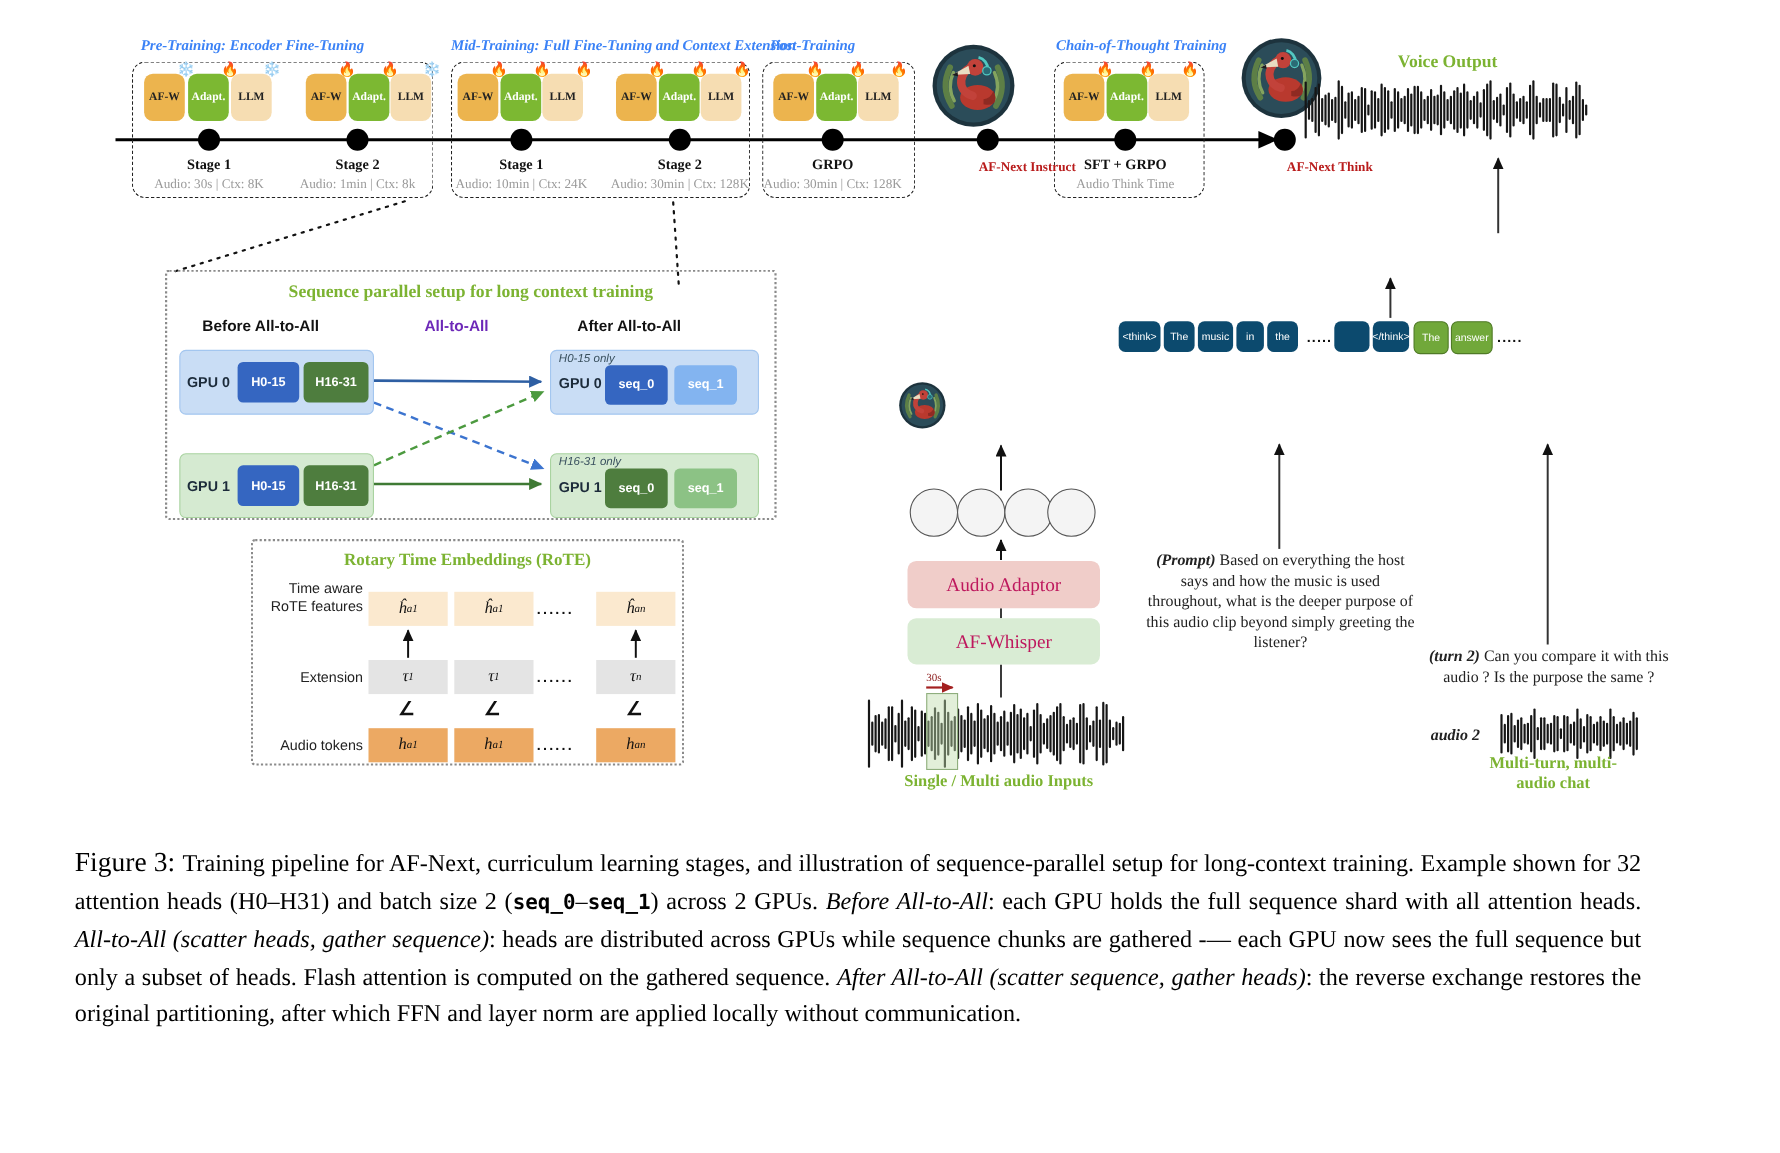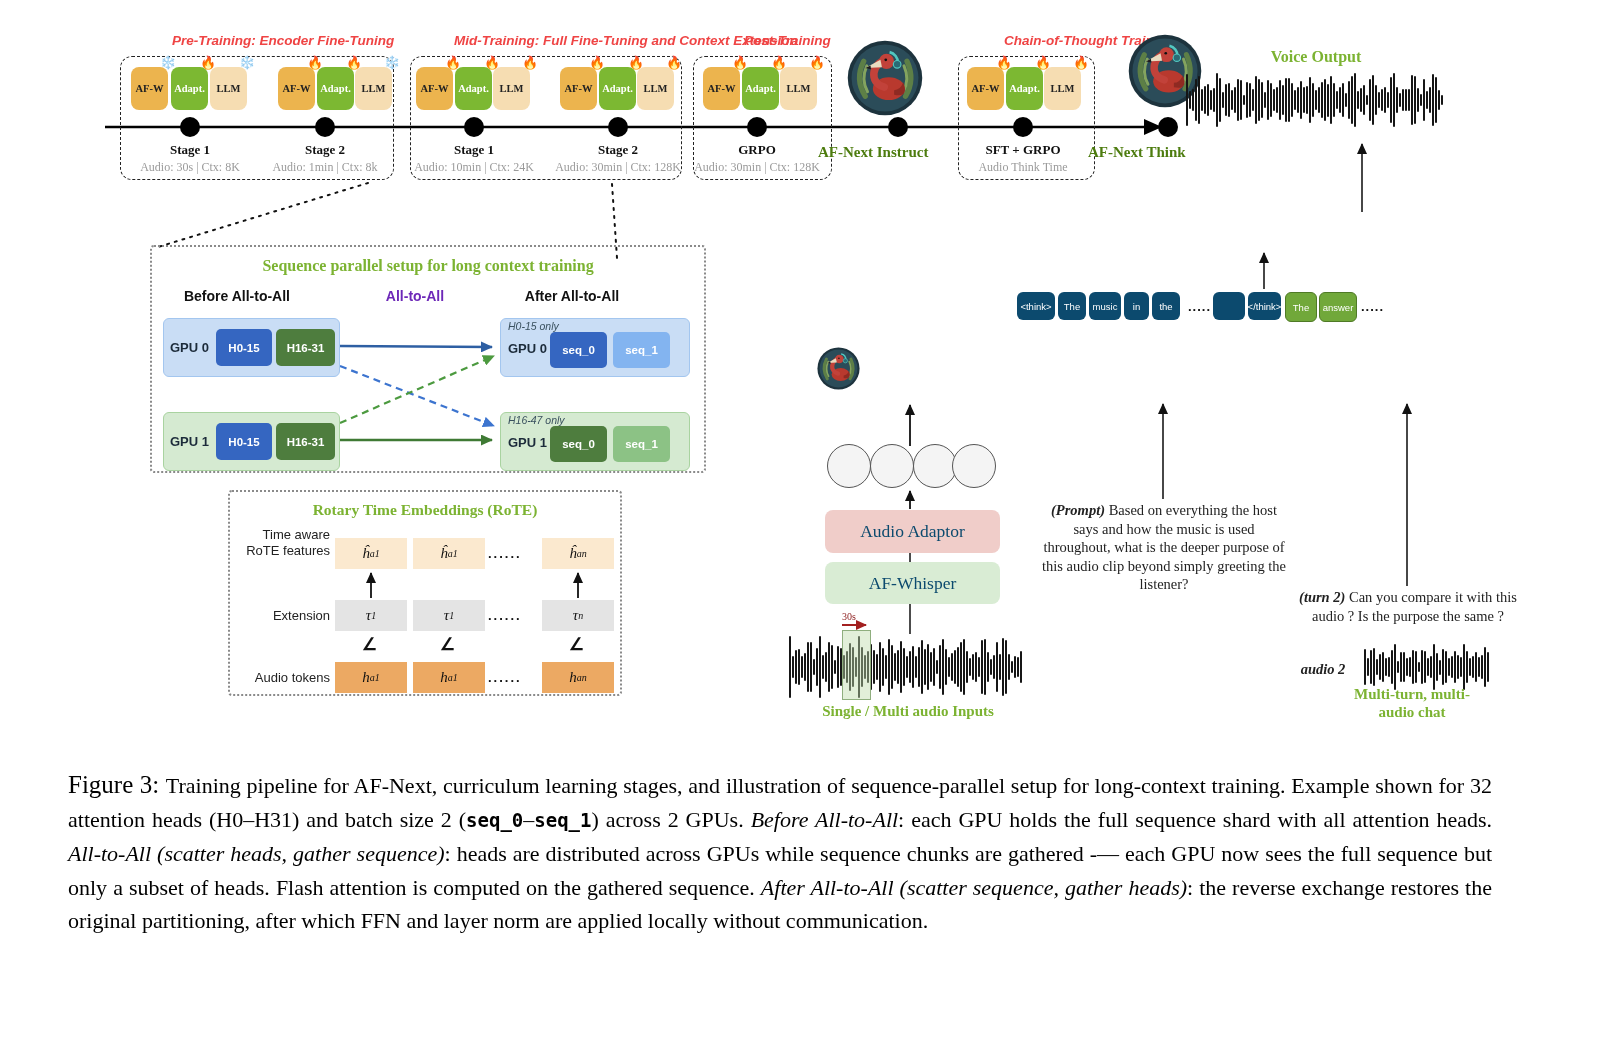--- a/index.html
+++ b/index.html
@@ -1,41 +1,41 @@
 <!DOCTYPE html>
 <html><head>
 <meta charset="utf-8">
 <style>
   html,body{margin:0;padding:0;background:#fff;}
   .fig{position:relative;width:1618px;height:1048px;background:#fff;font-family:"Liberation Sans",sans-serif;overflow:hidden;}
   svg.overlay{position:absolute;left:0;top:0;pointer-events:none;}
   
   .phasebox{position:absolute;border:1.7px dashed #222;border-radius:12px;background:transparent;}
-  .phasetitle{position:absolute;font-family:Liberation Sans, sans-serif;font-weight:bold;font-style:italic;font-size:13.5px;color:#ef4444;white-space:nowrap;margin-left:44px;}
+  .phasetitle{position:absolute;font-family:Liberation Serif, serif;font-weight:bold;font-style:italic;font-size:13.5px;color:#3b82f6;white-space:nowrap;}
   .mod{position:absolute;width:37px;height:43px;border-radius:8px;display:flex;align-items:center;justify-content:center;font-family:"Liberation Serif",serif;font-weight:bold;font-size:10.5px;color:#222;}
   .mod-af{background:#ecb44e;}
   .mod-ad{background:#7cb832;color:#fff;}
   .mod-llm{background:#f6ddb2;}
   .badge{position:absolute;top:-11px;right:-9px;font-size:13px;line-height:1;}
   .stagename{position:absolute;font-family:"Liberation Serif",serif;font-weight:bold;font-size:13px;color:#111;text-align:center;width:160px;transform:translateX(-50%);white-space:nowrap;}
   .stagedetail{position:absolute;font-family:"Liberation Serif",serif;font-size:12px;color:#9a9a9a;text-align:center;width:190px;transform:translateX(-50%);white-space:nowrap;}
-  .milestone{position:absolute;font-family:"Liberation Serif",serif;font-weight:bold;font-size:15px;color:#4d7c0f;text-align:left;width:160px;transform:translateX(-50%);white-space:nowrap;}
+  .milestone{position:absolute;font-family:"Liberation Serif",serif;font-weight:bold;font-size:12px;color:#b91c1c;text-align:right;width:160px;transform:translateX(-50%);white-space:nowrap;}
   
   .voicetitle{position:absolute;font-family:"Liberation Serif",serif;font-weight:bold;font-size:16px;color:#7cb332;text-align:center;width:200px;transform:translateX(-50%);}
   .wave{position:absolute;display:flex;align-items:center;}
   .wave i{display:block;width:2px;margin:0 0.5px;background:#161616;border-radius:1px;}
   .ttsbar{position:absolute;background:#f8d8d8;border-radius:8px;display:flex;align-items:center;justify-content:center;font-family:"Liberation Serif",serif;font-size:17.5px;color:#222;}
   .tok{position:absolute;height:28px;border-radius:6px;color:#fff;font-size:9.5px;display:flex;align-items:center;justify-content:center;font-family:"Liberation Sans",sans-serif;}
   .tok-p{background:#0c4a6e;}
   .tok-g{background:#71a83a;border:1px solid #4f7a26;}
   .tokdots{position:absolute;font-weight:bold;font-size:13px;color:#111;letter-spacing:1px;}
   .llmbar{position:absolute;background:#dbe6f7;border-radius:12px;}
   .llmtext{position:absolute;width:100%;text-align:center;font-family:"Liberation Serif",serif;font-weight:bold;font-size:23px;color:#111;top:14px;}
   .circ{position:absolute;width:42px;height:42px;border-radius:50%;background:#f4f4f4;border:1.5px solid #555;}
-  .modbox{position:absolute;border-radius:8px;display:flex;align-items:center;justify-content:center;font-family:"Liberation Serif",serif;font-size:17.5px;color:#0c4a6e;}
+  .modbox{position:absolute;border-radius:8px;display:flex;align-items:center;justify-content:center;font-family:"Liberation Serif",serif;font-size:17.5px;color:#be185d;}
   .greencap{position:absolute;font-family:"Liberation Serif",serif;font-weight:bold;font-size:15px;color:#7cb332;text-align:center;transform:translateX(-50%);white-space:nowrap;}
   .ptext{position:absolute;font-family:"Liberation Serif",serif;font-size:14.5px;line-height:18.5px;color:#222;text-align:center;}
   .bi{font-weight:bold;font-style:italic;}
   .window30{position:absolute;background:rgba(190,220,170,0.45);border:1.5px solid #8fae7e;}
   .lbl30{position:absolute;font-family:"Liberation Serif",serif;font-size:10px;color:#8b1a1a;}
   
   .dotbox{position:absolute;border:2px dotted #8a8a8a;border-radius:4px;}
   .seqtitle{position:absolute;width:100%;text-align:center;font-family:"Liberation Serif",serif;font-weight:bold;font-size:16px;color:#7cb332;}
   .seqhdr{position:absolute;font-weight:bold;font-size:14px;color:#111;text-align:center;width:170px;transform:translateX(-50%);white-space:nowrap;}
   .gpubox{position:absolute;border-radius:6px;}
@@ -521,21 +521,21 @@
   <div class="hchip" style="left:216px;top:423px;width:56px;height:37px;background:#3566c1">H0-15</div>
   <div class="hchip" style="left:276px;top:423px;width:59px;height:37px;background:#4e7d3e">H16-31</div>
 
   <div class="gpubox gpu-blue" style="left:500px;top:318px;width:188px;height:57px"></div>
   <div class="note" style="left:508px;top:320px">H0-15 only</div>
   <div class="gpulbl" style="left:508px;top:341px">GPU 0</div>
   <div class="hchip" style="left:550px;top:332px;width:57px;height:36px;background:#3566c1">seq_0</div>
   <div class="hchip" style="left:613px;top:332px;width:57px;height:36px;background:#83b4f0">seq_1</div>
 
   <div class="gpubox gpu-green" style="left:500px;top:412px;width:188px;height:57px"></div>
-  <div class="note" style="left:508px;top:414px">H16-47 only</div>
+  <div class="note" style="left:508px;top:414px">H16-31 only</div>
   <div class="gpulbl" style="left:508px;top:435px">GPU 1</div>
   <div class="hchip" style="left:550px;top:426px;width:57px;height:36px;background:#4e7d3e">seq_0</div>
   <div class="hchip" style="left:613px;top:426px;width:57px;height:36px;background:#8cc285">seq_1</div>
 
   <div class="dotbox" style="left:228px;top:490px;width:390px;height:202px">
     <div class="rotetitle" style="top:9px">Rotary Time Embeddings (RoTE)</div>
   </div>
   <div class="rowlbl" style="left:230px;top:527px"><span>Time aware</span><br><span>RoTE features</span></div>
   <div class="rowlbl" style="left:230px;top:608px">Extension</div>
   <div class="rowlbl" style="left:230px;top:670px">Audio tokens</div>

